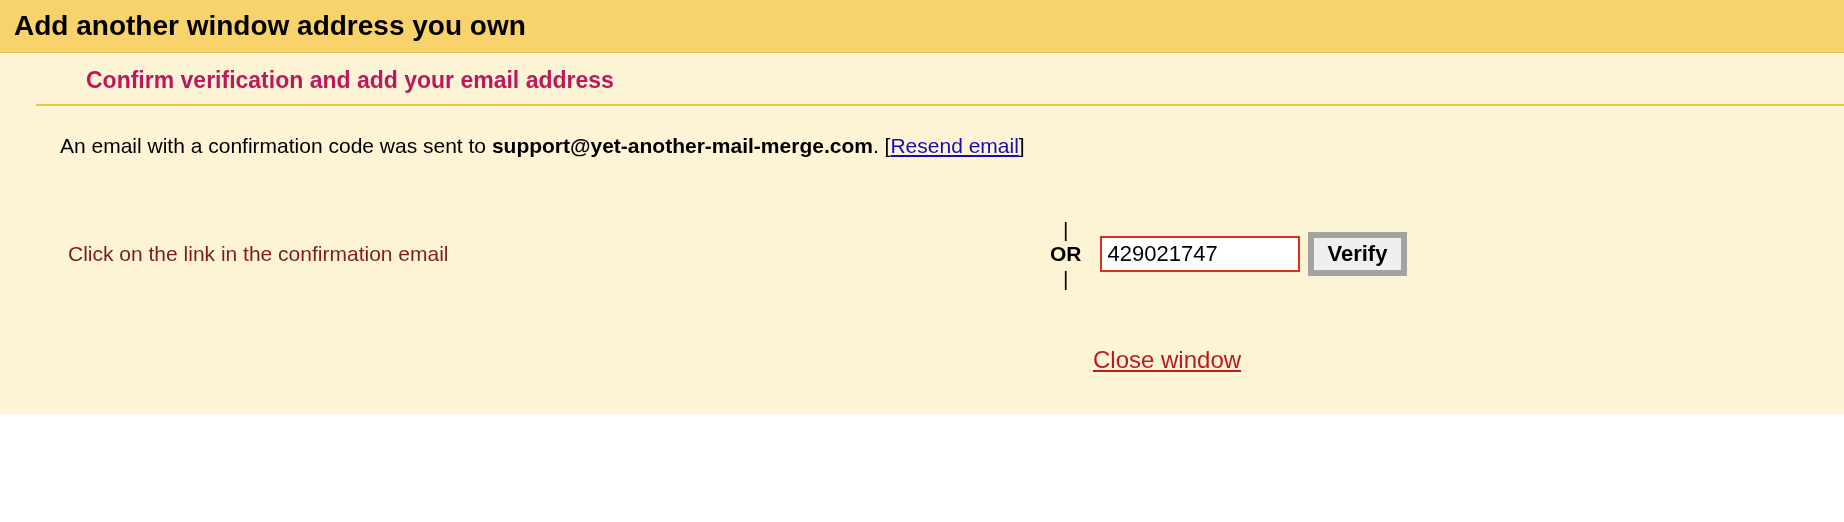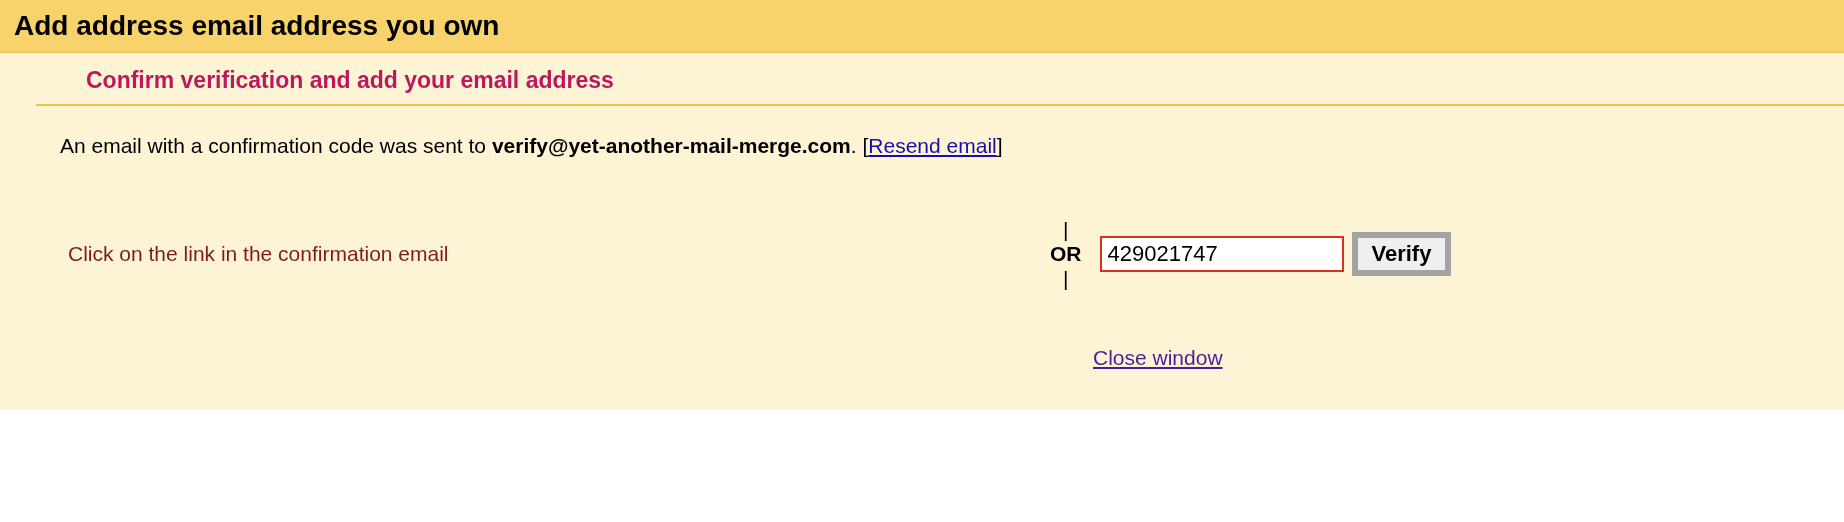--- a/index.html
+++ b/index.html
@@ -89,61 +89,61 @@
     .verify-row {
       display: flex;
       align-items: center;
       gap: 8px;
     }
     .code-input {
       font-size: 22px;
       padding: 3px 6px;
       border: 2px solid #d9321a;
       background: #fff;
-      width: 244px;
+      width: 200px;
       font-family: Arial, Helvetica, sans-serif;
       color: #000;
     }
     .verify-btn {
       font-size: 22px;
       font-weight: bold;
       padding: 3px 14px;
       border: 6px solid #a3a3a3;
       background: #efefef;
       cursor: pointer;
       font-family: Arial, Helvetica, sans-serif;
       color: #000;
       text-align: right;
     }
     .close-row {
       margin-top: 55px;
       padding-left: 1033px;
     }
     .close-link {
-      font-size: 21px;
-      color: #4c1d95;
+      font-size: 24px;
+      color: #b91c1c;
       text-decoration: underline;
       cursor: pointer;
     }
   </style>
 </head>
 <body>
 
 <div class="header">
-  <h1>Add address email address you own</h1>
+  <h1>Add another window address you own</h1>
 </div>
 
 <div class="content-wrapper">
   <div class="subheader">
     <h2>Confirm verification and add your email address</h2>
   </div>
 
   <div class="body-content">
     <div class="info-text">
-      <span>An email with a confirmation code was sent to </span><span class="email">verify@yet-another-mail-merge.com</span><span>. </span><span>[</span><a href="#">Resend email</a><span>]</span>
+      <span>An email with a confirmation code was sent to </span><span class="email">support@yet-another-mail-merge.com</span><span>. </span><span>[</span><a href="#">Resend email</a><span>]</span>
       <br>
     </div>
 
     <div class="options-row">
       <div class="option-left">Click on the link in the confirmation email</div>
 
       <div class="or-separator">
         <span class="pipe">|</span>
         <span>OR</span>
         <span class="pipe">|</span>

